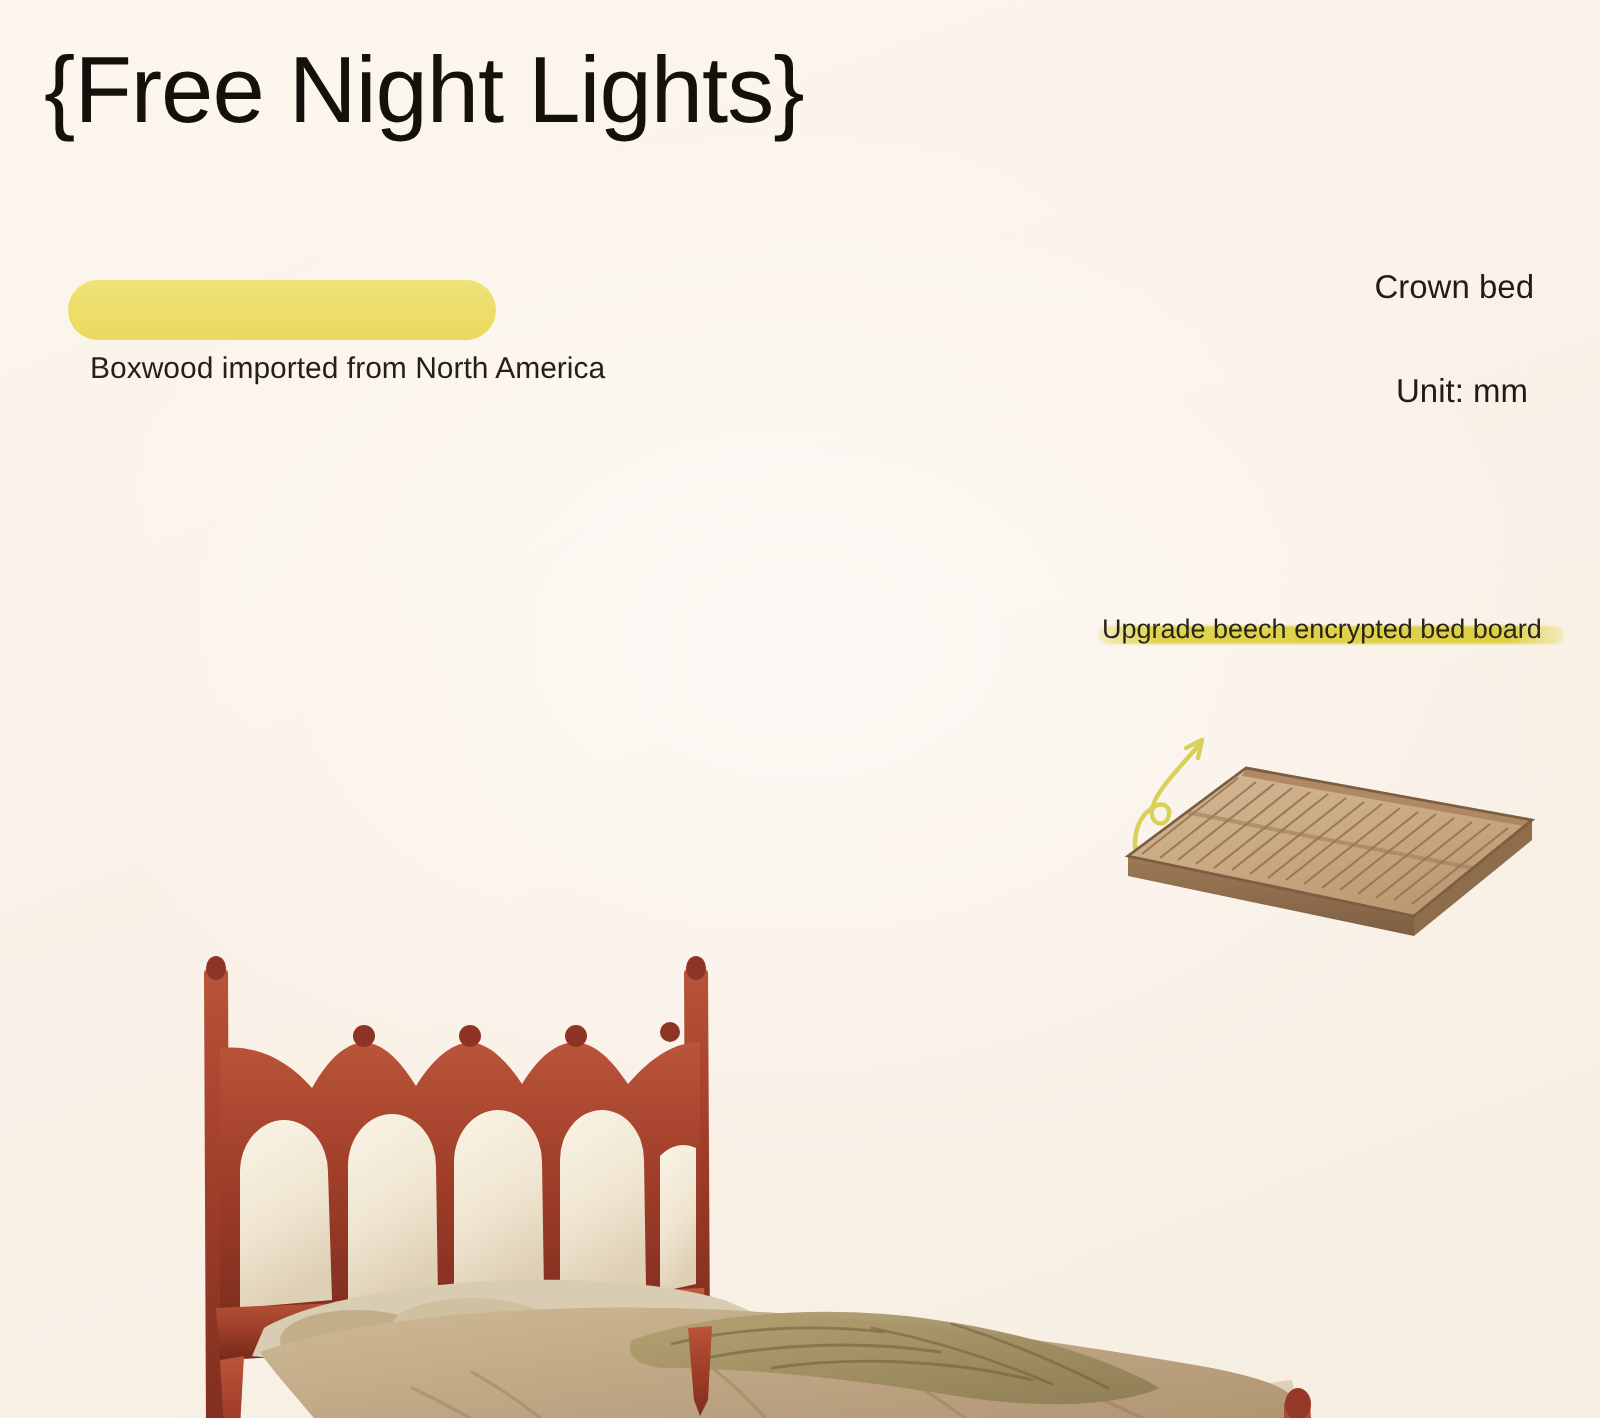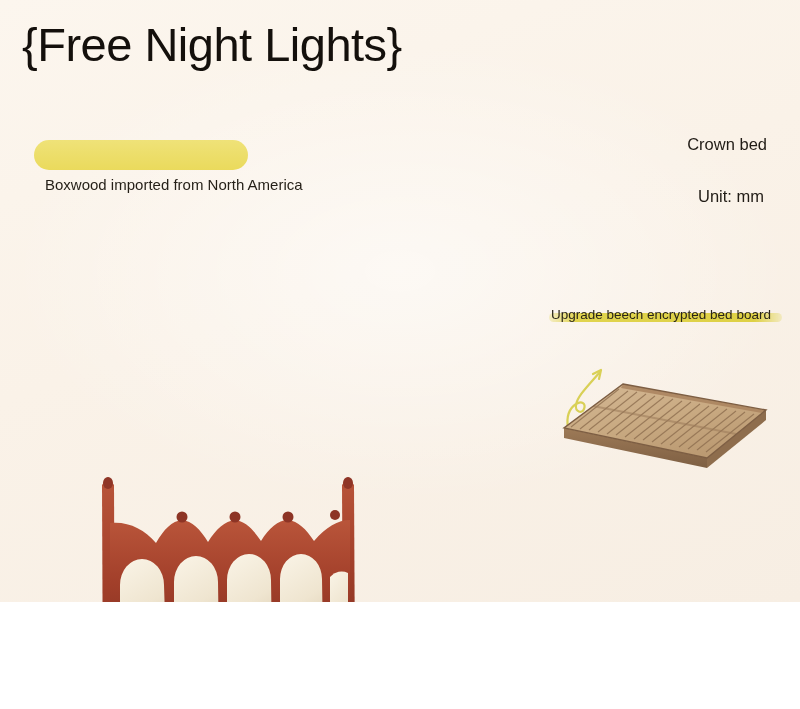--- a/index.html
+++ b/index.html
@@ -3,21 +3,21 @@
 <meta charset="utf-8">
 <style>
   html, body {
     margin: 0;
     padding: 0;
     background: #ffffff;
   }
   #page {
     position: relative;
     width: 800px;
-    height: 602px;
+    height: 709px;
     overflow: hidden;
     background: #bef264;
     font-family: "Liberation Sans", sans-serif;
     color: #1d1a16;
   }
   
   #page::before {
     content: "";
     position: absolute;
     inset: 0;

